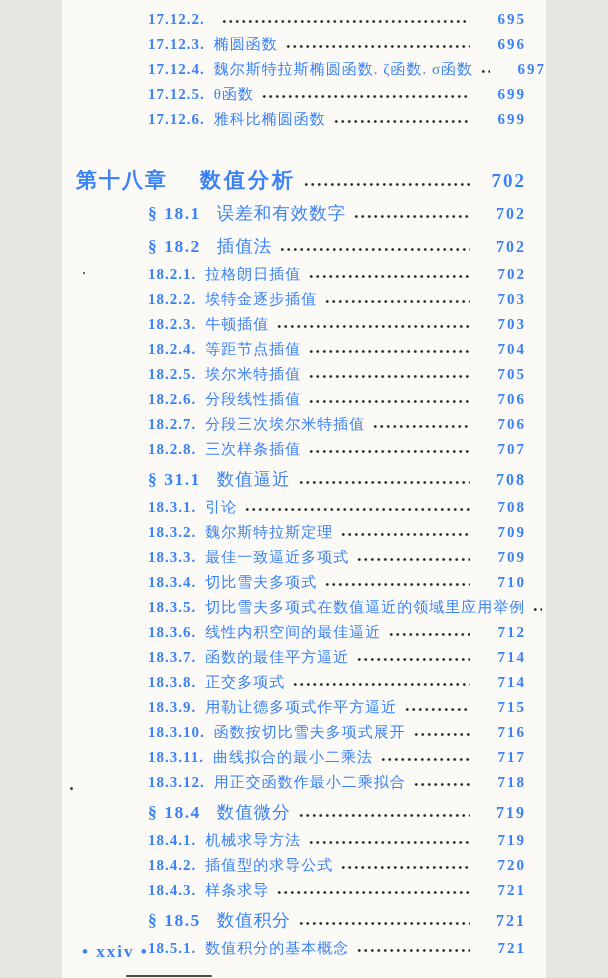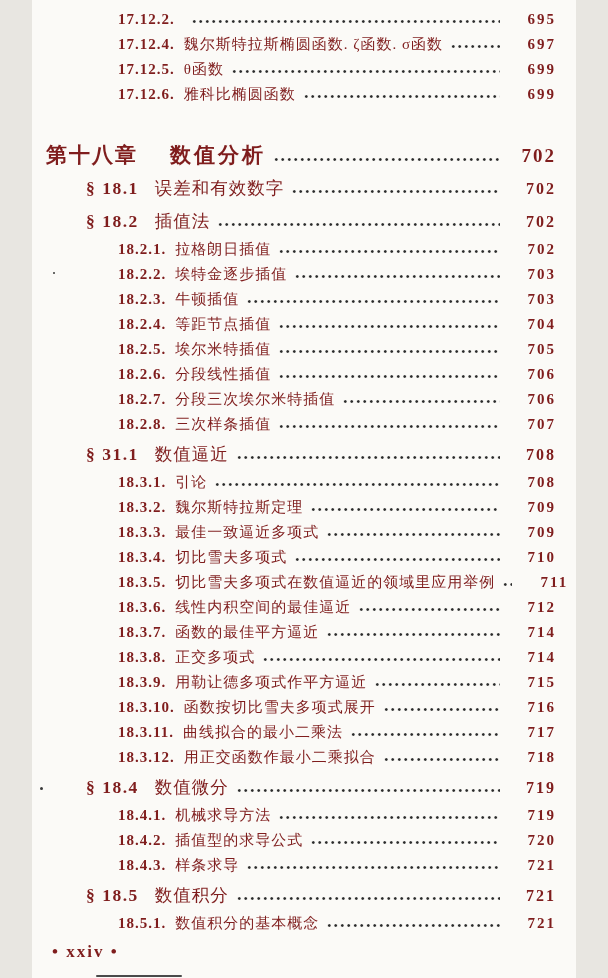--- a/index.html
+++ b/index.html
@@ -2,25 +2,25 @@
 <html><head>
 <meta charset="utf-8">
 <style>
   html, body { margin: 0; padding: 0; }
   body {
     font-family: "Liberation Serif", "DejaVu Serif", serif;
     background: #e8e6e1;
   }
   .page {
     position: relative;
-    width: 544px;
+    width: 484px;
     height: 978px;
     margin: 0 auto;
     background: #fbfaf7;
-    color: #7f1d1d;
+    color: #3b82f6;
     overflow: hidden;
     box-sizing: border-box;
     padding-top: 7px;
   }
   .toc-list { width: 100%; }
   .row {
     display: flex;
     align-items: baseline;
     padding-left: 86px;
     padding-right: 20px;
@@ -50,21 +50,21 @@
   }
   .row .pagenum {
     flex: 0 0 auto;
     min-width: 46px;
     text-align: right;
     font-weight: 700;
     letter-spacing: 2px;
   }
   
   .row.section {
-    padding-left: 54px;
+    padding-left: 86px;
     font-size: 17.5px;
     line-height: 30px;
     margin-top: 2px;
   }
   .row.section .num { margin-right: 16px; letter-spacing: 1.5px; }
   .row.section .pagenum { font-size: 16px; }
   
   .row.chapter {
     padding-left: 14px;
     font-size: 21px;
@@ -107,20 +107,26 @@
 <body>
 
 <div class="page">
   <div class="toc-list">
   <div class="row sub">
     <span class="num">17.12.2.</span>
     <span class="leader"></span>
     <span class="pagenum">695</span>
   </div>
 
+  <div class="row sub">
+    <span class="num">17.12.3.</span>
+    <span class="title">椭圆函数</span>
+    <span class="leader"></span>
+    <span class="pagenum">696</span>
+  </div>
 
   <div class="row sub">
     <span class="num">17.12.4.</span>
     <span class="title">魏尔斯特拉斯椭圆函数. ζ函数. σ函数</span>
     <span class="leader"></span>
     <span class="pagenum">697</span>
   </div>
 
   <div class="row sub">
     <span class="num">17.12.5.</span>

